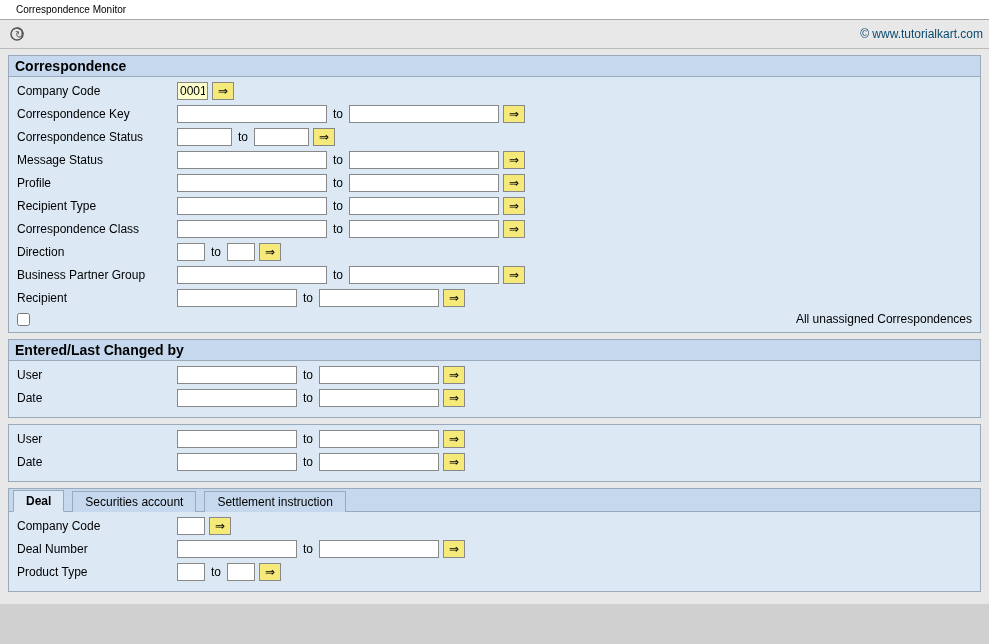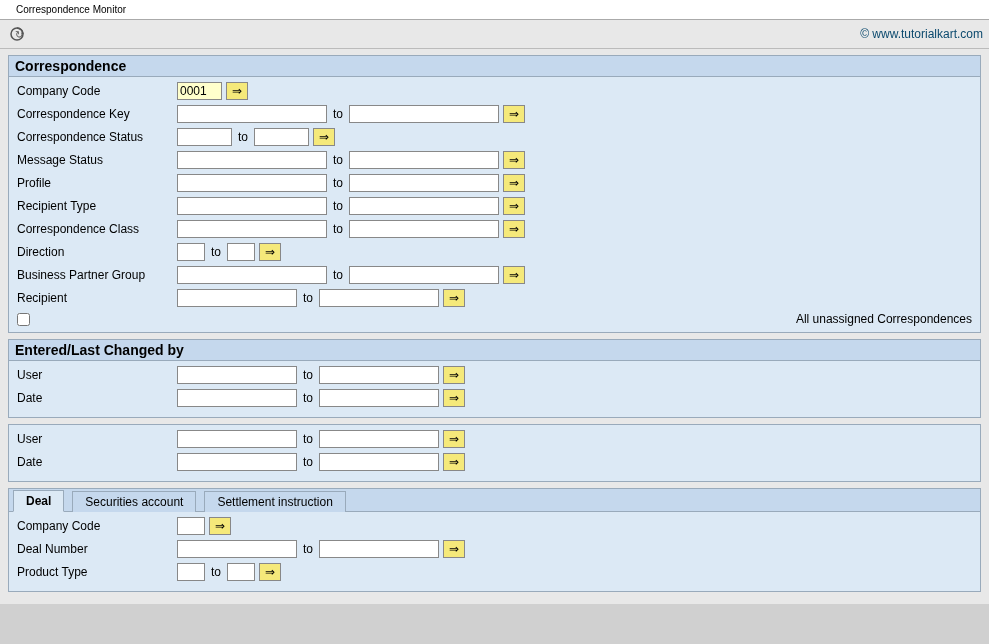--- a/index.html
+++ b/index.html
@@ -88,21 +88,21 @@
     .input-medium {
       width: 120px;
     }
     .input-long {
       width: 150px;
     }
     .input-tiny {
       width: 28px;
     }
     .input-code {
-      width: 45px;
+      width: 31px;
       background: #ffffcc;
     }
 
     .to-label {
       margin: 0 6px;
       font-size: 12px;
     }
 
     
     .arrow-btn {

